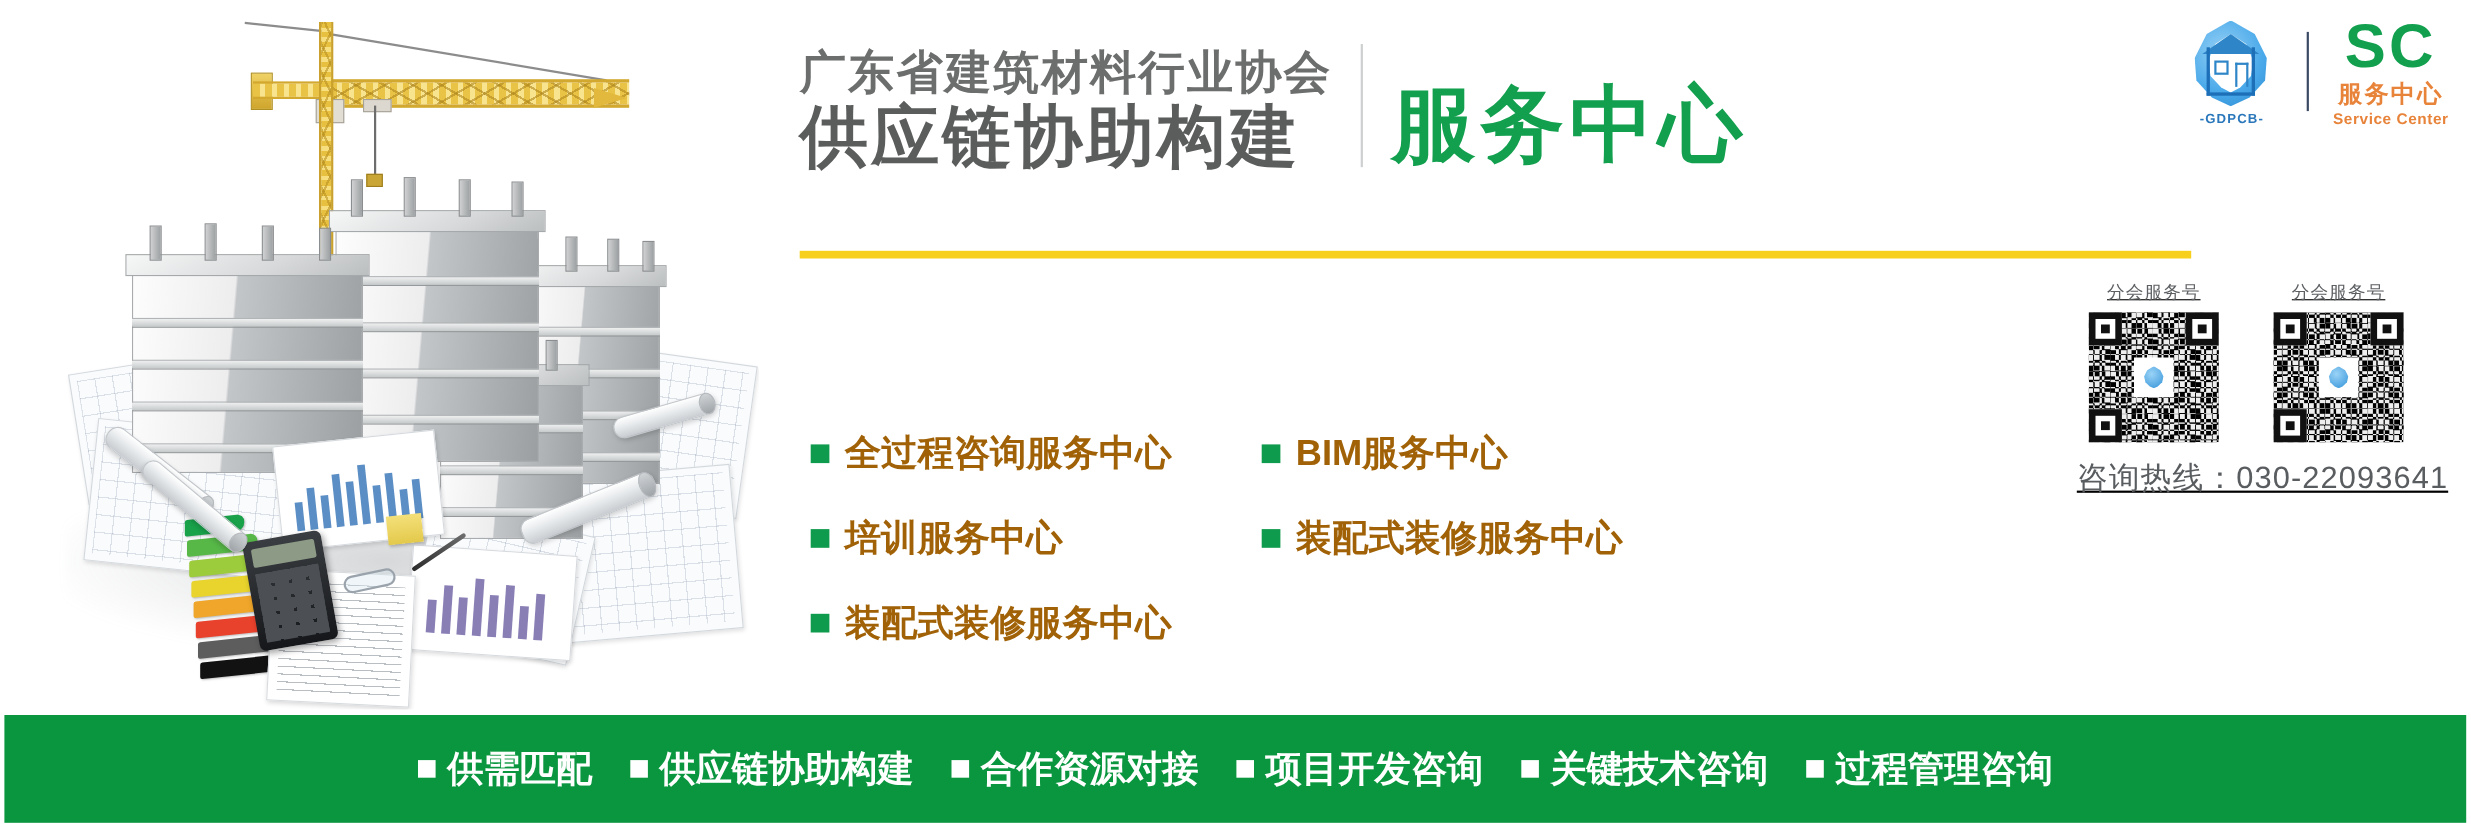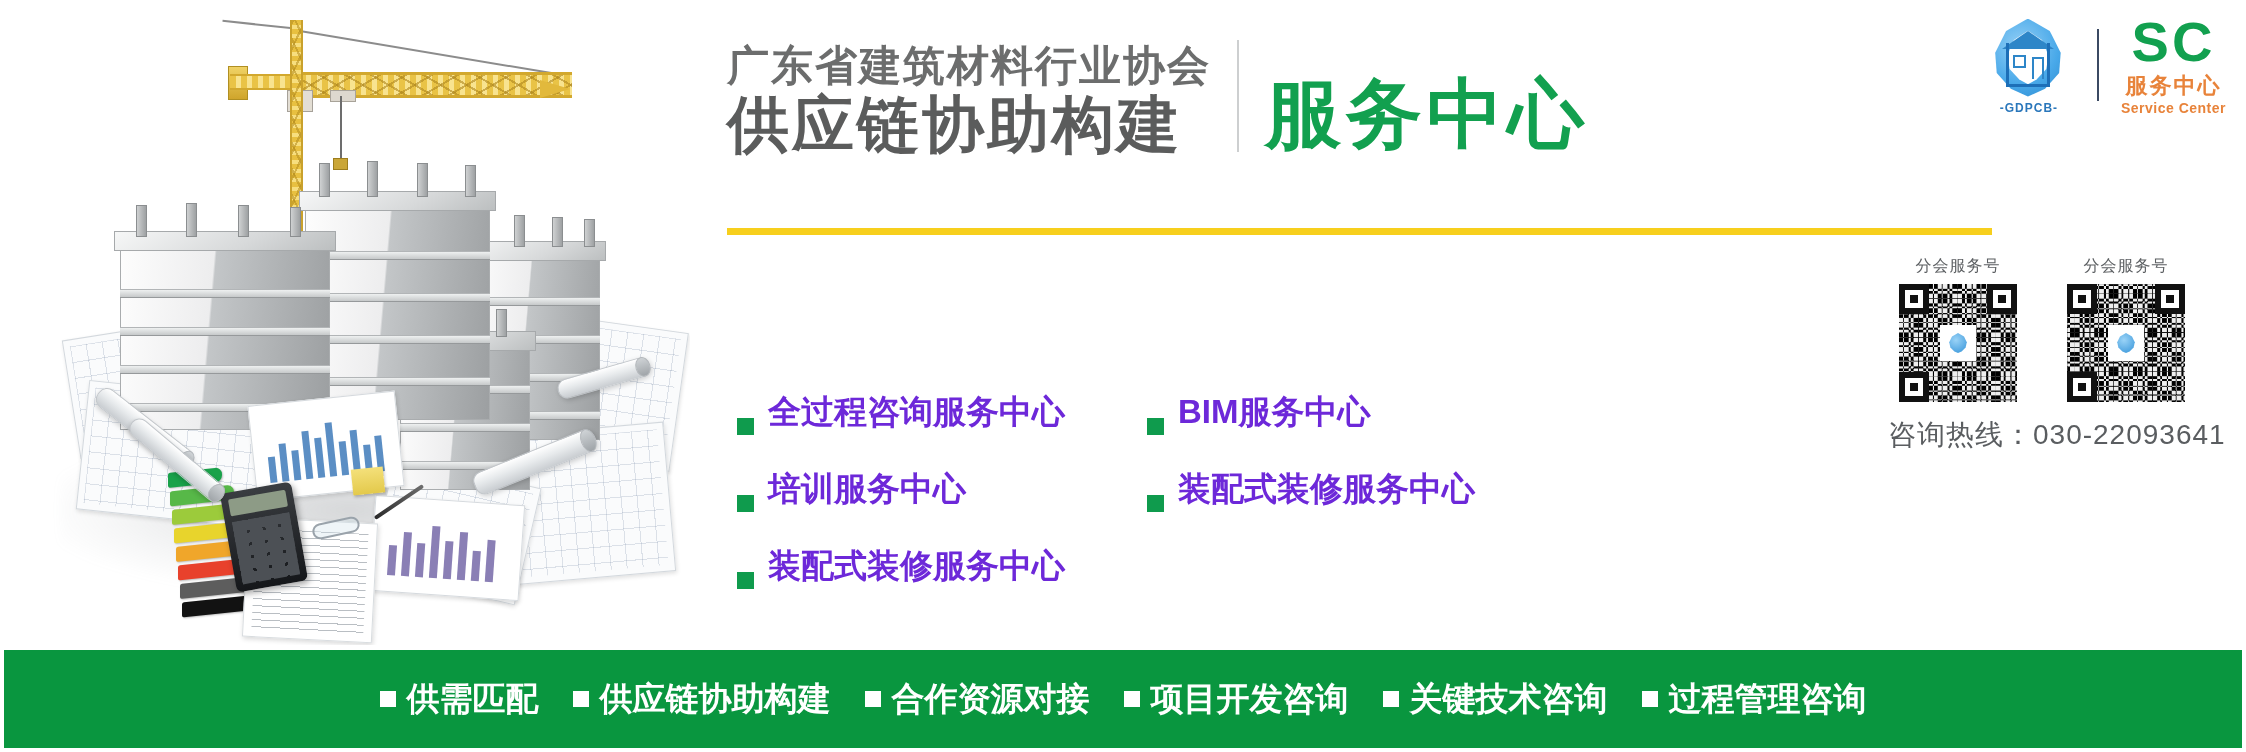--- a/index.html
+++ b/index.html
@@ -107,21 +107,21 @@
   .vbar{width:2px;height:112px;background:#cdcfd0;margin:0 26px 4px 26px;}
   .sc-title{font-size:76px;font-weight:700;color:#12a04f;letter-spacing:5px;line-height:1;padding-bottom:4px;}
 
   .gold-rule{position:absolute;left:37px;top:228px;width:1265px;height:7px;background:#f7cf1d;}
 
   .tagline{position:absolute;left:37px;top:256px;font-size:57px;font-weight:700;color:#32385f;letter-spacing:1px;
     text-shadow:1px 1px 0 rgba(200,205,220,.9);white-space:nowrap;}
 
   .services{position:absolute;left:47px;top:390px;width:1100px;
     display:grid;grid-template-columns:410px 410px;row-gap:32px;}
-  .svc{display:flex;align-items:flex-end;font-size:33px;color:#6d28d9;font-weight:600;white-space:nowrap;}
+  .svc{display:flex;align-items:center;font-size:33px;color:#a16207;font-weight:600;white-space:nowrap;}
   .sq{width:17px;height:17px;background:#0f9b4d;margin-right:14px;flex:none;}
 
   
   .logo-cluster{position:absolute;right:20px;top:14px;display:flex;align-items:center;}
   .gd-logo{position:relative;width:92px;height:96px;}
   .flame{position:absolute;left:6px;top:2px;width:78px;height:78px;
     background:radial-gradient(circle at 40% 35%,#8ecdf5 0%,#3fa4e8 55%,#1b7fc9 100%);
     border-radius:52% 52% 48% 48%/62% 62% 38% 38%;
     clip-path:polygon(50% 0%,78% 16%,92% 44%,90% 70%,72% 90%,50% 100%,28% 90%,10% 70%,8% 44%,22% 16%);
     opacity:.95;}
@@ -133,21 +133,21 @@
   .house-win{position:absolute;left:30px;top:38px;width:13px;height:13px;border:2px solid #2e86c8;}
   .house-door{position:absolute;left:49px;top:40px;width:12px;height:22px;border:2px solid #2e86c8;border-bottom:none;}
   .gdpcb{position:absolute;left:0;right:0;bottom:-2px;text-align:center;font-size:12px;font-weight:700;color:#2a77bb;letter-spacing:1px;}
   .logo-div{width:2px;height:72px;background:#3b4a63;margin:0 22px;}
   .sc-block{display:flex;flex-direction:column;align-items:center;line-height:1;}
   .sc-big{font-size:56px;font-weight:700;color:#12a04f;letter-spacing:3px;}
   .sc-cn{font-size:22px;font-weight:700;color:#e8833a;letter-spacing:2px;margin-top:5px;}
   .sc-en{font-size:14px;font-weight:600;color:#e8833a;letter-spacing:.5px;margin-top:4px;}
 
   
-  .qr-block{position:absolute;right:28px;top:256px;width:330px;}
+  .qr-block{position:absolute;right:28px;top:256px;width:330px;text-decoration:underline;}
   .qr-row{display:flex;gap:28px;justify-content:flex-start;}
   .qr-item{width:140px;text-align:center;}
   .qr-cap{font-size:16px;color:#5d6063;margin-bottom:7px;letter-spacing:1px;}
   .qr-img{position:relative;width:118px;height:118px;margin:0 auto;background:#fff;}
   .qr-noise{position:absolute;inset:0;
     background-image:
       repeating-conic-gradient(#111 0% 25%, #ffffff 0% 50%),
       repeating-conic-gradient(#111 0% 25%, #ffffff 0% 50%);
     background-size:9.7px 9.7px, 15.5px 15.5px;
     background-position:0 0, 4px 7px;

